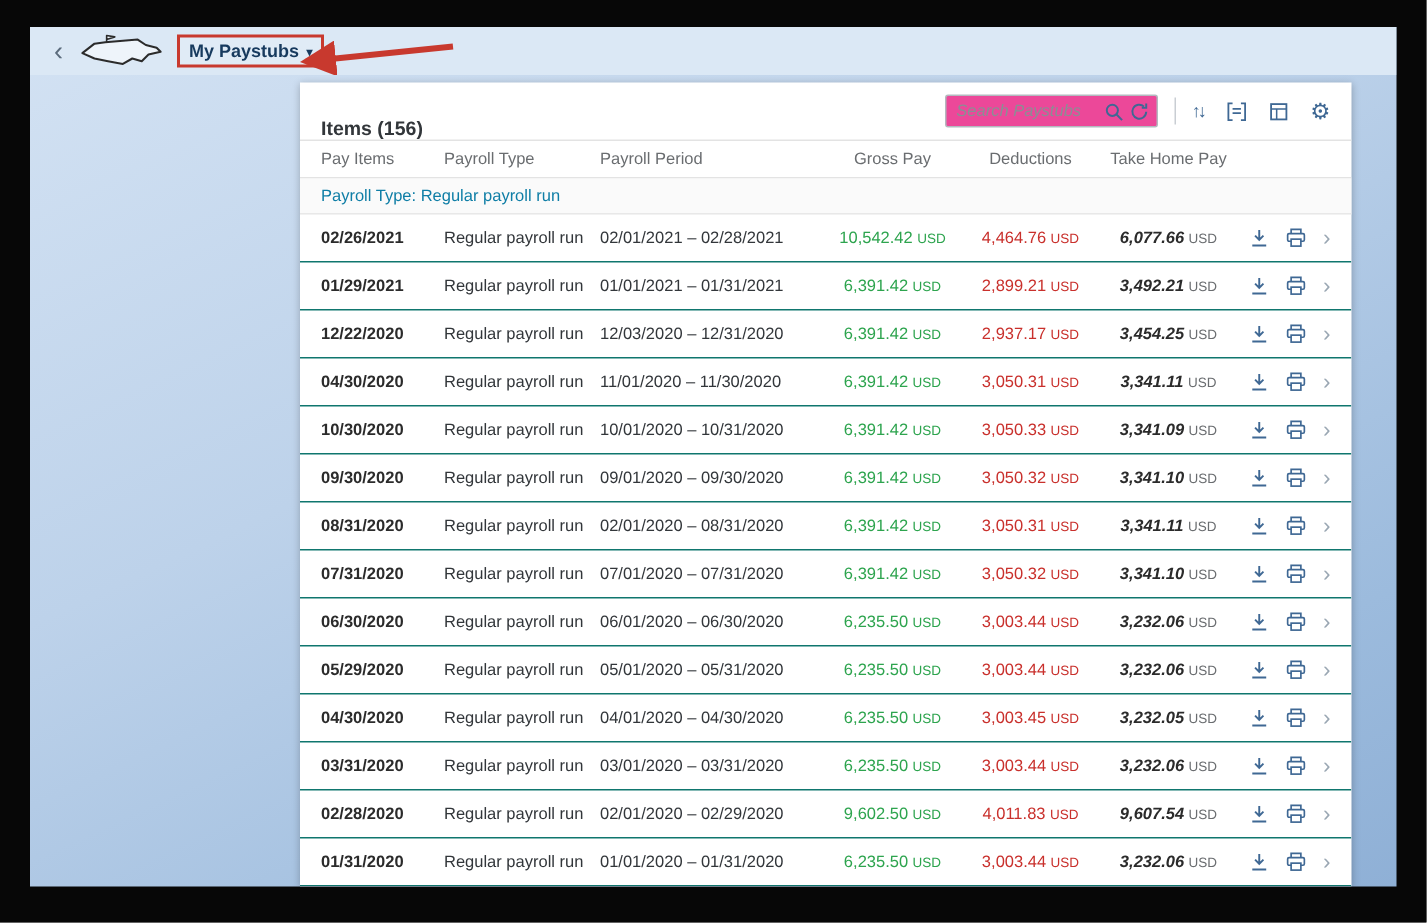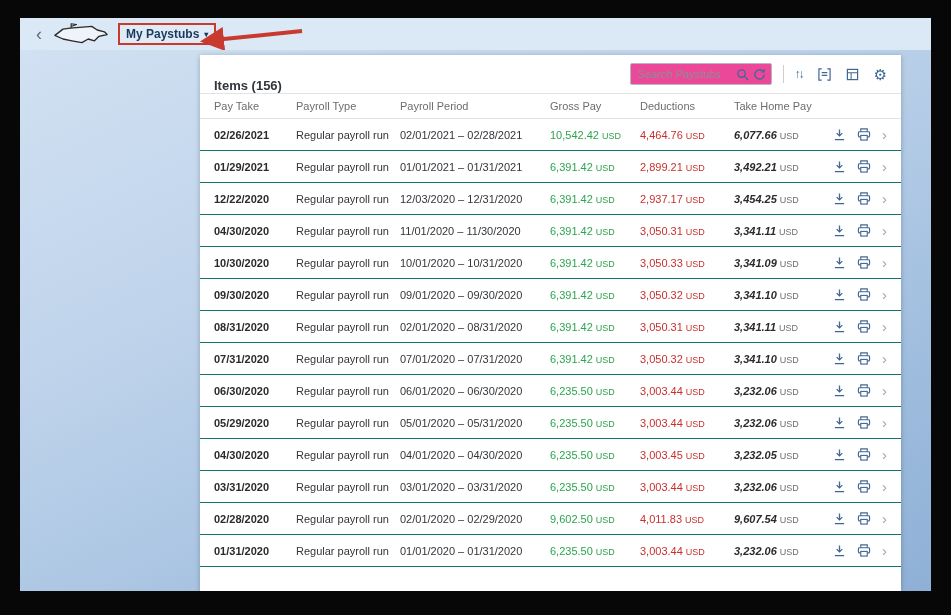--- a/index.html
+++ b/index.html
@@ -68,21 +68,21 @@
   }
   .group-row {
     height: 24px; flex: 0 0 24px; display: flex; align-items: center; padding: 0 14px;
     background: #fafafa; border-bottom: 1px solid #e8e8e8;
     font-size: 11px; color: var(--group-text, #0f7ea6);
   }
   .rows { flex: 1 1 auto; overflow: hidden; }
   .row { height: 32px; border-bottom: 1px solid #0f766e; font-size: 11px; color: #32363a; cursor: pointer; }
   .cell { white-space: nowrap; overflow: hidden; }
   .date { font-weight: 700; color: #2b2b2b; }
-  .num { text-align: left; }
+  .num { text-align: center; }
   .pos { color: var(--positive, #2da44e); }
   .neg { color: var(--negative, #c9302c); }
   .strong .amt { font-weight: 700; color: #2b2b2b; font-style: italic; }
   .cur { font-size: 9px; margin-left: 3px; }
   .strong .cur { color: #6a6d70; }
   .actions { display: flex; align-items: center; justify-content: flex-end; gap: 11px; overflow: visible; }
   .icon-btn { display: inline-flex; color: var(--accent, #3f6894); cursor: pointer; }
   .chev { font-size: 15px; color: #9aa7b3; line-height: 1; cursor: pointer; }
 </style>
 </head>
@@ -149,29 +149,30 @@
                   <rect x="1.5" y="1.5" width="11" height="11" fill="none" stroke="currentColor" stroke-width="1.3"></rect>
                   <path d="M1.5 5h11M5.5 5v7.5" fill="none" stroke="currentColor" stroke-width="1.1"></path>
                 </svg>
             </span>
             <span class="ticon gear-glyph">⚙</span>
           </span>
         </span>
       </div>
 
       <div class="grid col-header">
-        <div class="cell">Pay Take</div>
+        <div class="cell">Pay Items</div>
         <div class="cell">Payroll Type</div>
         <div class="cell">Payroll Period</div>
         <div class="cell num">Gross Pay</div>
         <div class="cell num">Deductions</div>
         <div class="cell num">Take Home Pay</div>
         <div class="cell"></div>
       </div>
 
+      <div class="group-row">Payroll Type: Regular payroll run</div>
 
       <div class="rows">
   <div class="grid row">
     <div class="cell date">02/26/2021</div>
     <div class="cell">Regular payroll run</div>
     <div class="cell">02/01/2021 – 02/28/2021</div>
     <div class="cell num pos"><span>10,542.42</span><span class="cur">USD</span></div>
     <div class="cell num neg"><span>4,464.76</span><span class="cur">USD</span></div>
     <div class="cell num strong"><span class="amt">6,077.66</span><span class="cur">USD</span></div>
     <div class="cell actions">

